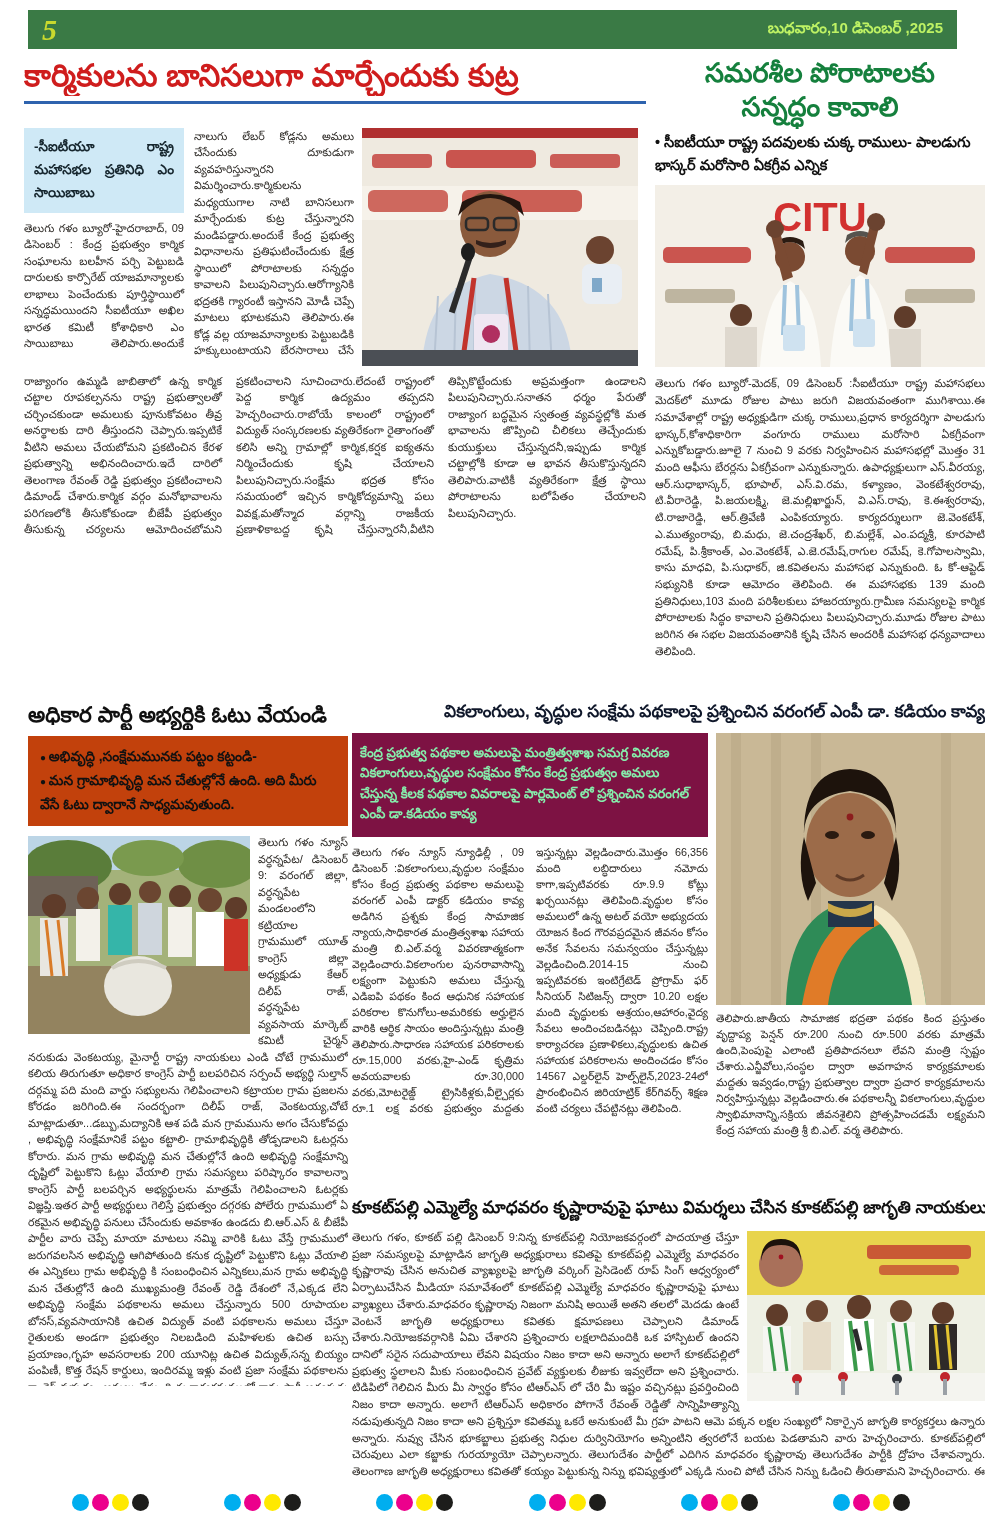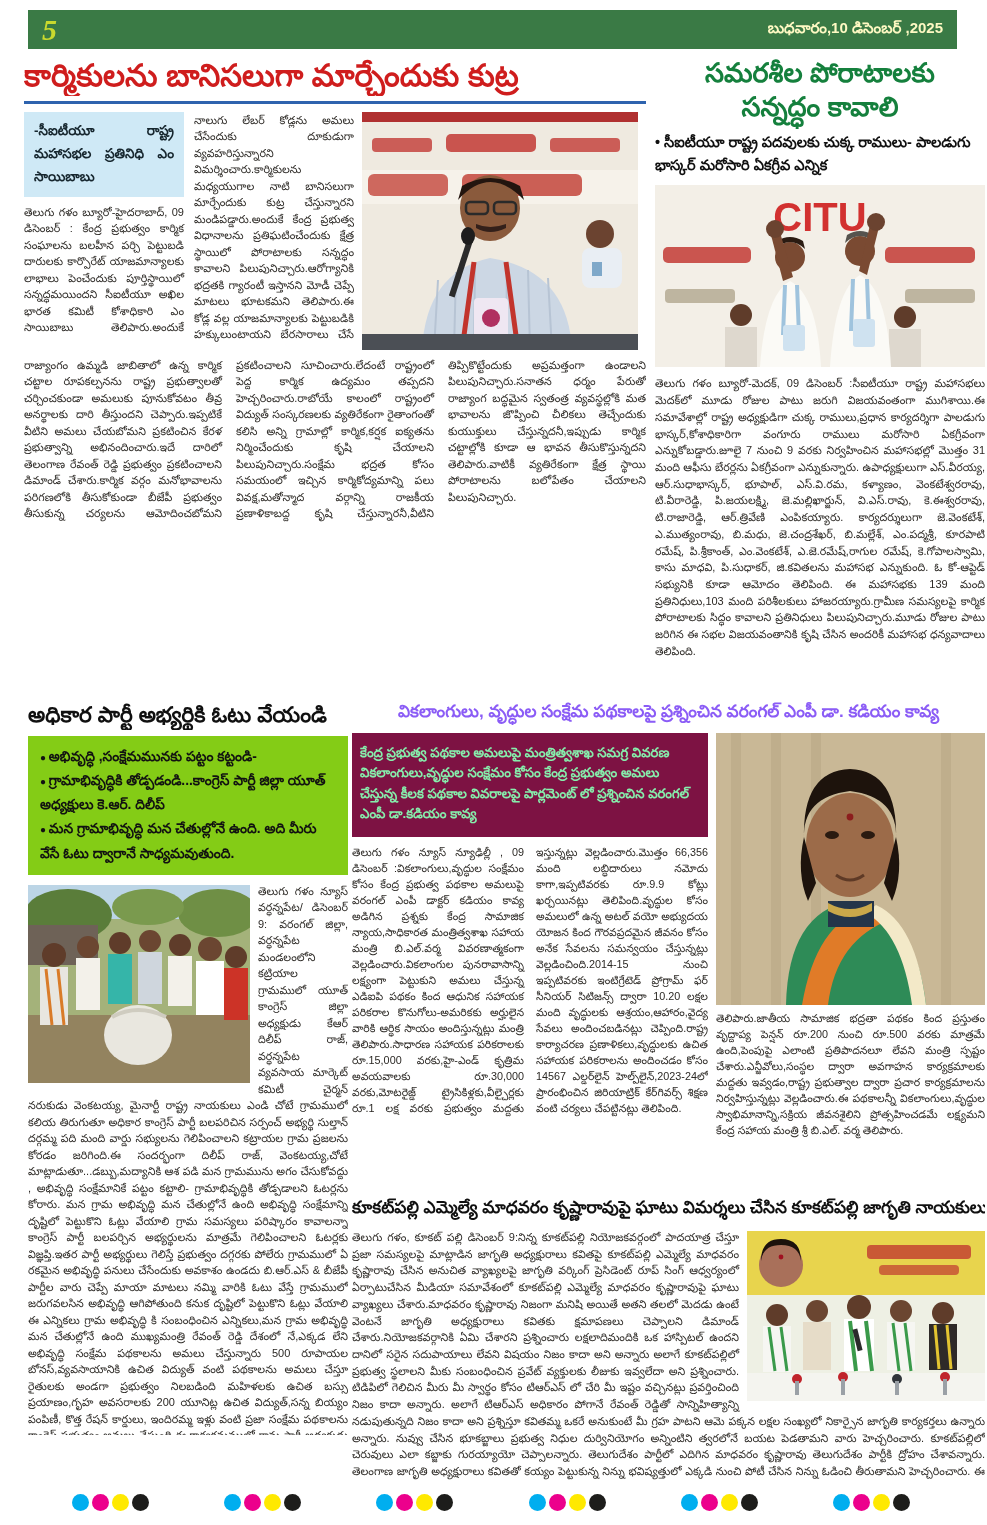--- a/index.html
+++ b/index.html
@@ -3,51 +3,51 @@
 <meta charset="utf-8">
 <style>
   html,body{margin:0;padding:0;background:#ffffff;}
   body{font-family:"Liberation Sans", sans-serif;color:#2b2824;}
   .page{position:relative;width:987px;height:1525px;background:#ffffff;overflow:hidden;}
 
   
   .header-bar{position:absolute;left:28px;top:10px;width:929px;height:39px;background:#3a7a45;
     display:flex;align-items:center;justify-content:space-between;padding:0 14px;box-sizing:border-box;}
   .page-num{font-family:"Liberation Serif", serif;font-style:italic;font-size:30px;font-weight:bold;color:#c9d92e;line-height:1;}
-  .page-date{color:#fef9c3;font-size:15px;font-weight:bold;}
+  .page-date{color:#bef264;font-size:15px;font-weight:bold;}
 
   
   .a1{position:absolute;left:24px;top:57px;width:622px;height:648px;overflow:hidden;}
   .a1-headline{color:#cf1d1d;font-weight:bold;font-size:31px;line-height:1.25;white-space:nowrap;overflow:hidden;}
   .a1-rule{height:3px;background:#2e63ae;margin-top:5px;}
-  .a1-toprow{display:flex;margin-top:8px;}
+  .a1-toprow{display:flex;margin-top:24px;}
   .a1-topcols{width:330px;column-count:2;column-gap:10px;font-size:11px;line-height:1.5;text-align:justify;height:238px;overflow:hidden;}
   .byline-box{background:#cfe9f6;color:#16262e;font-weight:bold;font-size:13.5px;line-height:1.7;padding:8px 10px;margin-bottom:7px;break-inside:avoid;}
   .a1-photo{width:276px;height:238px;margin-left:8px;flex:none;}
   .a1-bottom{margin-top:7px;column-count:3;column-gap:14px;font-size:11px;line-height:1.5;text-align:justify;height:346px;overflow:hidden;}
 
   
   .a2{position:absolute;left:655px;top:57px;width:330px;height:648px;display:flex;flex-direction:column;overflow:hidden;}
   .a2-headline{color:#15803d;font-weight:bold;font-size:27px;line-height:1.25;text-align:center;}
   .a2-subhead{margin-top:6px;font-size:14.5px;font-weight:bold;line-height:1.65;color:#101010;}
   .a2-subhead::before{content:"• ";}
   .a2-photo{width:330px;height:182px;margin-top:7px;flex:none;}
   .a2-body{margin-top:8px;font-size:11px;line-height:1.52;text-align:justify;flex:1;overflow:hidden;}
 
   
   .a3{position:absolute;left:28px;top:702px;width:320px;height:788px;overflow:hidden;}
   .a3-headline{color:#101010;font-weight:bold;font-size:21.5px;line-height:1.3;white-space:nowrap;overflow:hidden;}
-  .yellow-box{background:#84cc16;margin-top:6px;padding:9px 12px;color:#111;font-weight:bold;font-size:13.8px;line-height:1.75;}
+  .yellow-box{background:#c2410c;margin-top:6px;padding:9px 12px;color:#111;font-weight:bold;font-size:13.8px;line-height:1.75;}
   .ybullet::before{content:"● ";font-size:10px;}
   .a3-body{margin-top:8px;font-size:11px;line-height:1.5;text-align:justify;height:552px;overflow:hidden;}
   .a3-photo{float:left;width:222px;height:198px;margin:2px 8px 4px 0;}
 
   
   .a4{position:absolute;left:352px;top:702px;width:633px;height:488px;overflow:hidden;}
-  .a4-headline{color:#8b5cf6;font-weight:bold;font-size:17px;text-align:center;white-space:nowrap;overflow:hidden;}
+  .a4-headline{color:#0f172a;font-weight:bold;font-size:17px;text-align:right;white-space:nowrap;overflow:hidden;}
   .a4-row{display:flex;margin-top:8px;}
   .a4-left{width:356px;flex:none;}
   .maroon-box{background:#7d1243;color:#86efac;font-weight:bold;font-size:13.2px;line-height:1.55;padding:10px 8px;box-sizing:border-box;min-height:104px;}
   .a4-cols{margin-top:8px;column-count:2;column-gap:12px;font-size:10.8px;line-height:1.48;text-align:justify;height:338px;overflow:hidden;}
   .a4-right{width:269px;margin-left:8px;flex:none;}
   .a4-photo{width:269px;height:272px;}
   .a4-right-text{margin-top:6px;font-size:10.8px;line-height:1.48;text-align:justify;height:176px;overflow:hidden;}
 
   
   .a5{position:absolute;left:352px;top:1198px;width:633px;height:288px;overflow:hidden;}
@@ -145,21 +145,20 @@
         <rect x="198" y="134" width="22" height="28" rx="3" fill="#cfe2f0"></rect>
       </svg>
     </div>
     <div class="a2-body">తెలుగు గళం బ్యూరో-మెదక్, 09 డిసెంబర్ :సీఐటీయూ రాష్ట్ర మహాసభలు మెదక్‌లో మూడు రోజుల పాటు జరుగి విజయవంతంగా ముగిశాయి.ఈ సమావేశాల్లో రాష్ట్ర అధ్యక్షుడిగా చుక్క రాములు,ప్రధాన కార్యదర్శిగా పాలడుగు భాస్కర్,కోశాధికారిగా వంగూరు రాములు మరోసారి ఏకగ్రీవంగా ఎన్నుకోబడ్డారు.జూలై 7 నుంచి 9 వరకు నిర్వహించిన మహాసభల్లో మొత్తం 31 మంది ఆఫీసు బేరర్లను ఏకగ్రీవంగా ఎన్నుకున్నారు. ఉపాధ్యక్షులుగా ఎస్.వీరయ్య, ఆర్.సుధాభాస్కర్, భూపాల్, ఎస్.వి.రమ, కళ్యాణం, వెంకటేశ్వరరావు, టి.వీరారెడ్డి, పి.జయలక్ష్మి, జె.మల్లిఖార్జున్, వి.ఎస్.రావు, కె.ఈశ్వరరావు, టి.రాజారెడ్డి, ఆర్.త్రివేణి ఎంపికయ్యారు. కార్యదర్శులుగా జె.వెంకటేశ్, ఎ.ముత్యంరావు, బి.మధు, జె.చంద్రశేఖర్, బి.మల్లేశ్, ఎం.పద్మశ్రీ, కూరపాటి రమేష్, పి.శ్రీకాంత్, ఎం.వెంకటేశ్, ఎ.జె.రమేష్,రాగుల రమేష్, కె.గోపాలస్వామి, కాసు మాధవి, పి.సుధాకర్, జి.కవితలను మహాసభ ఎన్నుకుంది. ఓ కో-ఆప్టెడ్ సభ్యునికి కూడా ఆమోదం తెలిపింది. ఈ మహాసభకు 139 మంది ప్రతినిధులు,103 మంది పరిశీలకులు హాజరయ్యారు.గ్రామీణ సమస్యలపై కార్మిక పోరాటాలకు సిద్ధం కావాలని ప్రతినిధులు పిలుపునిచ్చారు.మూడు రోజుల పాటు జరిగిన ఈ సభల విజయవంతానికి కృషి చేసిన అందరికీ మహాసభ ధన్యవాదాలు తెలిపింది.</div>
   </div>
 
   <div class="a3">
     <div class="a3-headline">అధికార పార్టీ అభ్యర్థికి ఓటు వేయండి</div>
     <div class="yellow-box">
       <div class="ybullet">అభివృద్ధి ,సంక్షేమమునకు పట్టం కట్టండి-</div>
-      <div class="ybullet">గ్రామాభివృద్ధికి తోడ్పడండి...కాంగ్రెస్ పార్టీ జిల్లా యూత్ అధ్యక్షులు కె.ఆర్. దిలీప్</div>
       <div class="ybullet">మన గ్రామాభివృద్ధి మన చేతుల్లోనే ఉంది. అది మీరు వేసే ఓటు ద్వారానే సాధ్యమవుతుంది.</div>
     </div>
     <div class="a3-body">
       <div class="a3-photo photo-frame">
         <svg width="222" height="198" viewBox="0 0 222 198" xmlns="http://www.w3.org/2000/svg">
           <rect width="222" height="198" fill="#a4b27a"></rect>
           <rect x="0" y="0" width="222" height="34" fill="#bcd5e6"></rect>
           <ellipse cx="40" cy="30" rx="44" ry="26" fill="#5a7d3a"></ellipse>
           <ellipse cx="190" cy="28" rx="40" ry="24" fill="#6f8f45"></ellipse>
           <ellipse cx="120" cy="22" rx="36" ry="18" fill="#7a9a4e"></ellipse>

